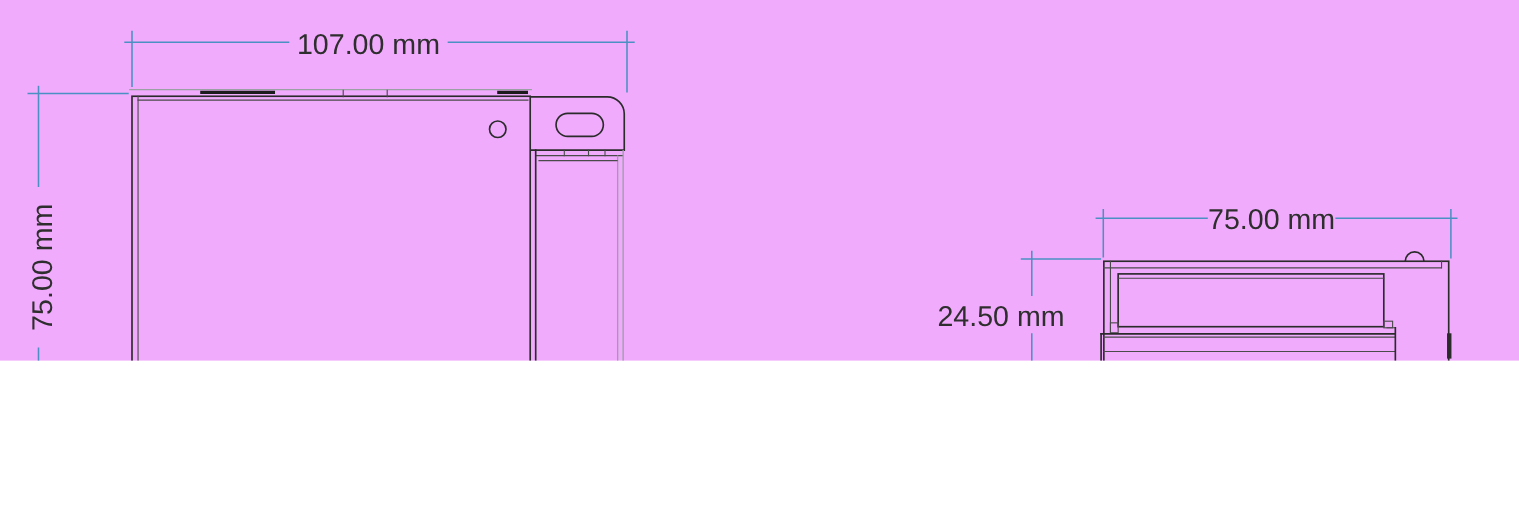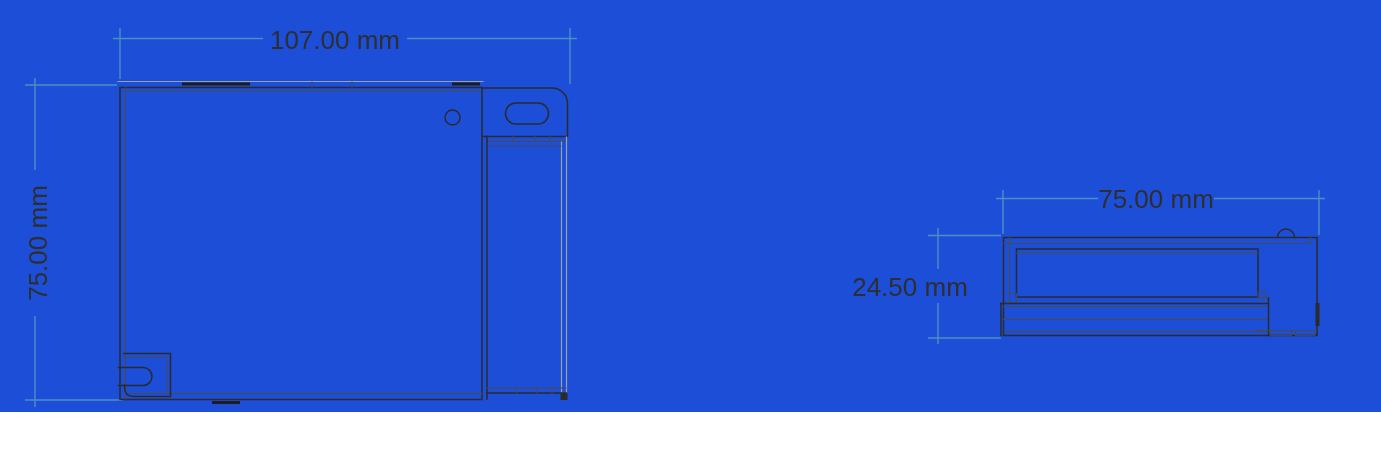--- a/index.html
+++ b/index.html
@@ -1,16 +1,16 @@
 <!DOCTYPE html>
 <html><head>
 <meta charset="utf-8">
 <style>
   html,body{margin:0;padding:0;background:#ffffff;}
-  .page{position:relative;width:1381px;height:412px;background:#1d4ed8;overflow:hidden;}
+  .page{position:relative;width:1381px;height:328px;background:#f0abfc;overflow:hidden;}
   svg{position:absolute;left:0;top:0;}
   .ln{stroke:#2b2b2b;stroke-width:1.5;fill:none;stroke-linecap:square;}
   .ln2{stroke:#4a4a4a;stroke-width:1;fill:none;stroke-linecap:square;}
   .lnl{stroke:#9aa0a4;stroke-width:1.2;fill:none;stroke-linecap:square;}
   .seam{stroke:#1c1c1c;stroke-width:3;fill:none;stroke-linecap:butt;}
   .dim{stroke:#4a90c2;stroke-width:1.4;fill:none;stroke-linecap:butt;}
   .filldark{fill:#2b2b2b;stroke:none;}
   .dim-label{font-family:"Liberation Sans",sans-serif;font-size:26px;fill:#2e2e2e;}
 </style>
 </head>

